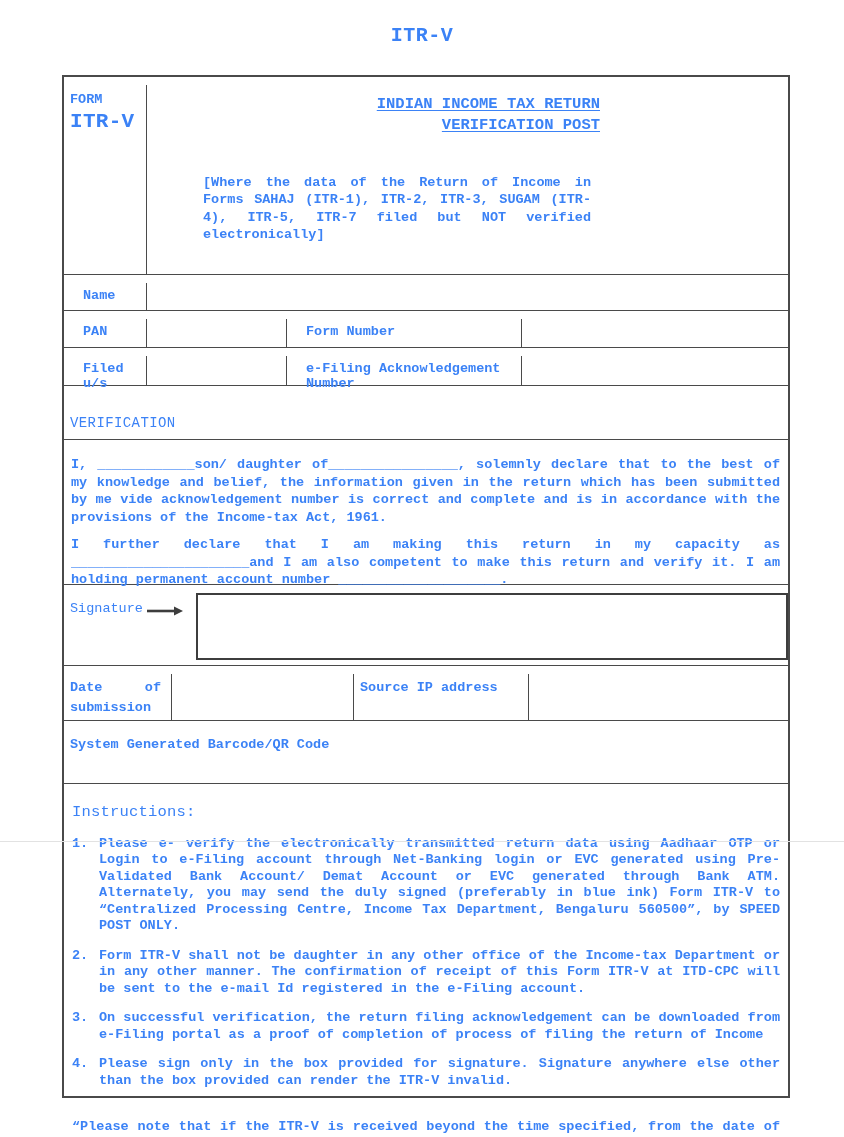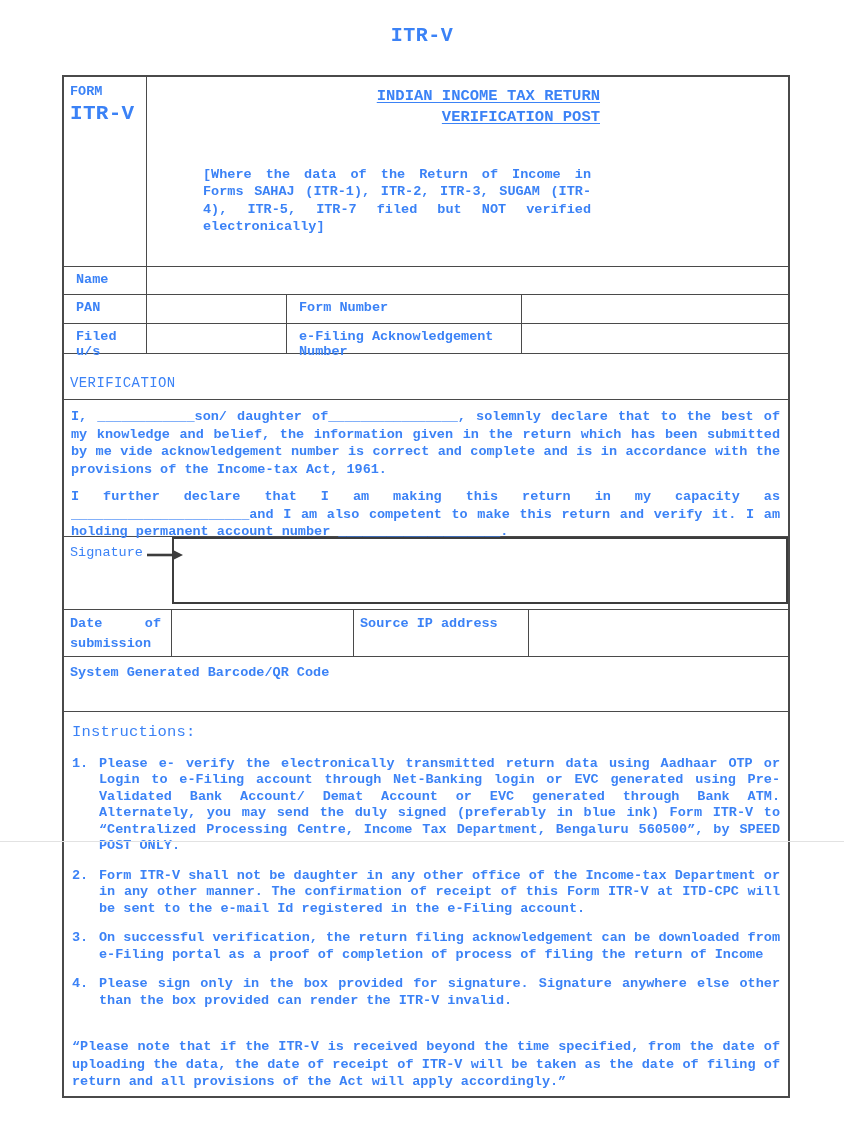--- a/index.html
+++ b/index.html
@@ -10,21 +10,21 @@
     font-family:Liberation Mono, monospace;
   }
   .page-title {
     text-align:center; padding-top:24px; font-size:20px; font-weight:bold;
     letter-spacing:0.5px;
   }
   .form-table {
     position:absolute; left:62px; top:75px; width:728px; height:1023px;
     border:2px solid #4a4a4a; display:flex; flex-direction:column; background:#fff;
   }
-  .row { display:flex; border-bottom:1px solid #4a4a4a; flex-shrink:0; }
+  .row { display:flex; border-bottom:1px solid #4a4a4a; flex-shrink:0;margin-top:8px; }
   .row:last-child { border-bottom:none; }
   .cell { border-right:1px solid #4a4a4a; position:relative; }
   .cell:last-child { border-right:none; }
 
   
   .row-header { height:190px; }
   .cell-formid { width:83px; padding:7px 6px; }
   .formid-label { font-size:13.5px; font-weight:bold; }
   .formid-name { font-size:21px; font-weight:bold; margin-top:3px; letter-spacing:0.3px; }
   .cell-title { width:453px; padding-top:9px; }
@@ -33,21 +33,21 @@
   .applicability {
     margin:38px 9px 0 56px; font-size:13.5px; font-weight:bold;
     text-align:justify; line-height:1.3;
   }
   .rule-note { margin:11px 9px 0 56px; font-size:11.5px; }
   .cell-ay { flex:1; text-align:center; padding-top:7px; }
   .ay-label { font-size:13.5px; font-weight:bold; }
   .ay-value { font-size:20px; font-weight:bold; margin-top:3px; }
 
   
-  .label { font-size:13.5px; font-weight:bold; padding:5px 12px; }
+  .label { font-size:13.5px; font-weight:bold; padding:5px 19px; }
   .row-name { height:28px; }
   .row-pan { height:29px; }
   .row-filed { height:30px; }
   .w-83 { width:83px; }
   .w-140 { width:140px; }
   .w-235 { width:235px; }
   .w-182 { width:182px; }
   .grow { flex:1; }
 
   
@@ -59,21 +59,21 @@
   .row-declaration { height:137px; }
   .cell-declaration { flex:1; padding:8px 8px 0 7px; }
   .decl-para {
     font-size:13.5px; font-weight:bold; text-align:justify; line-height:1.3;
   }
   .decl-para + .decl-para { margin-top:10px; }
 
   
   .row-signature { height:73px; }
   .cell-siglabel {
-    width:108px; padding:8px 16px 0 6px; font-size:13.5px; border-right:none;
+    width:132px; padding:8px 16px 0 6px; font-size:13.5px; border-right:none;
     display:flex; align-items:flex-start; gap:4px;
   }
   .sig-arrow { margin-top:4px; flex-shrink:0; }
   .cell-sigbox { flex:1; padding:0 0 5px 0; }
   .sig-box { height:100%; border:2px solid #3d3d3d; }
 
   
   .row-date { height:47px; }
   .cell-datelabel {
     width:108px; font-size:13.5px; font-weight:bold; padding:4px 10px 4px 6px;

